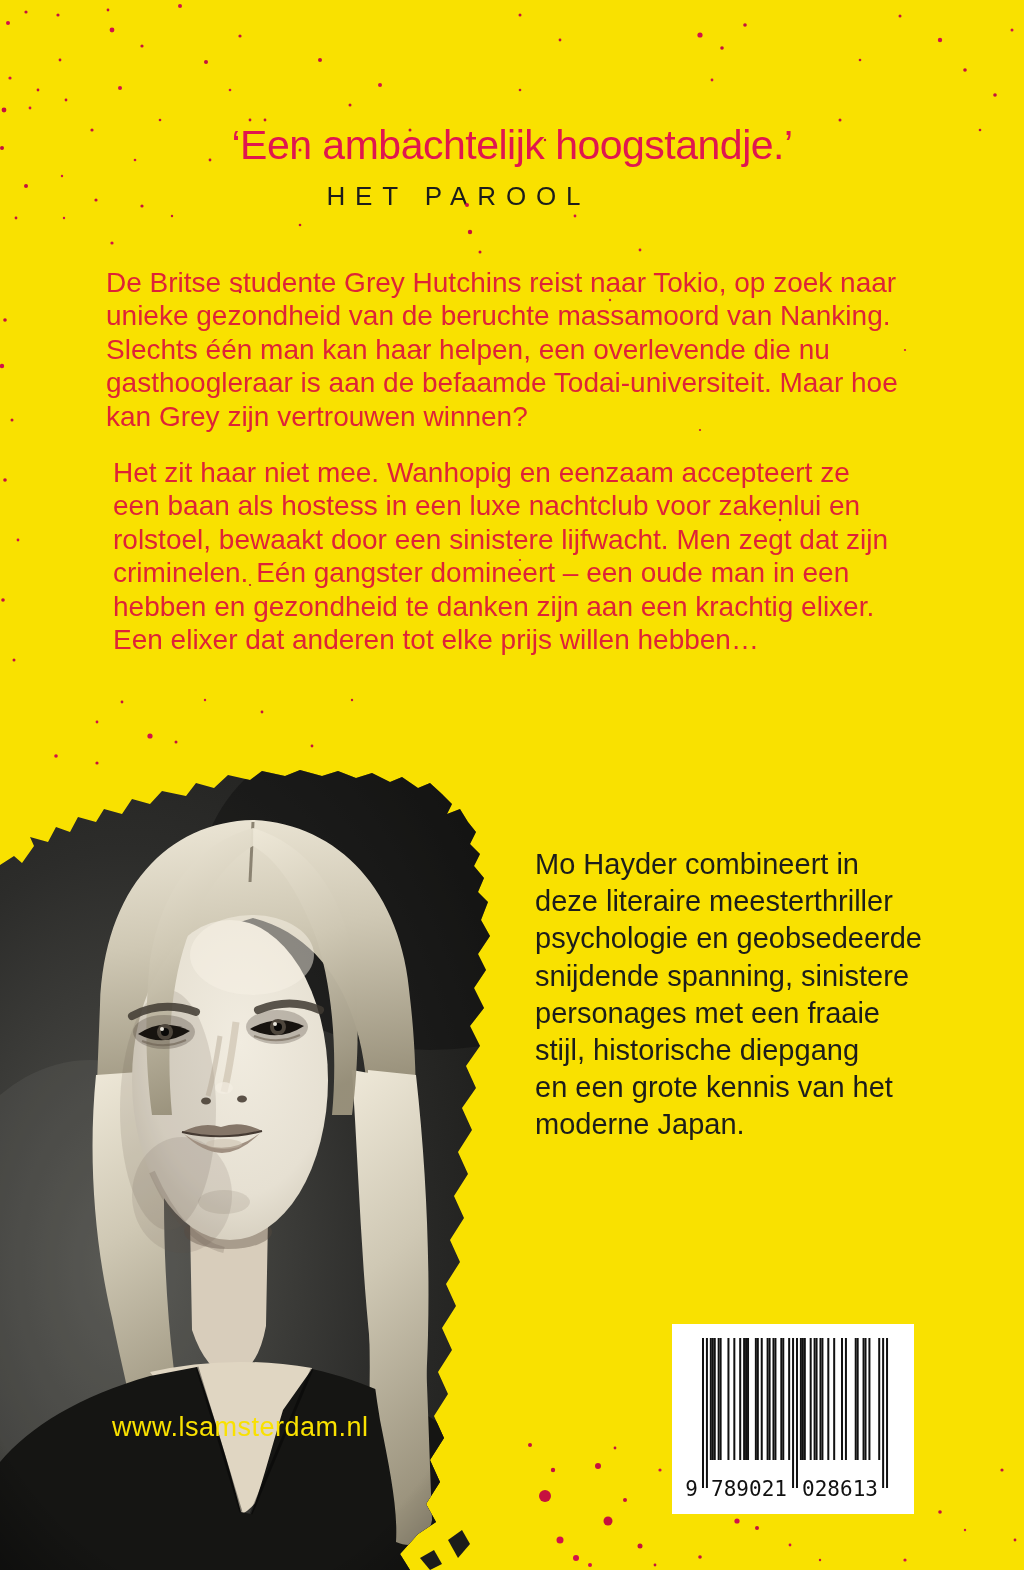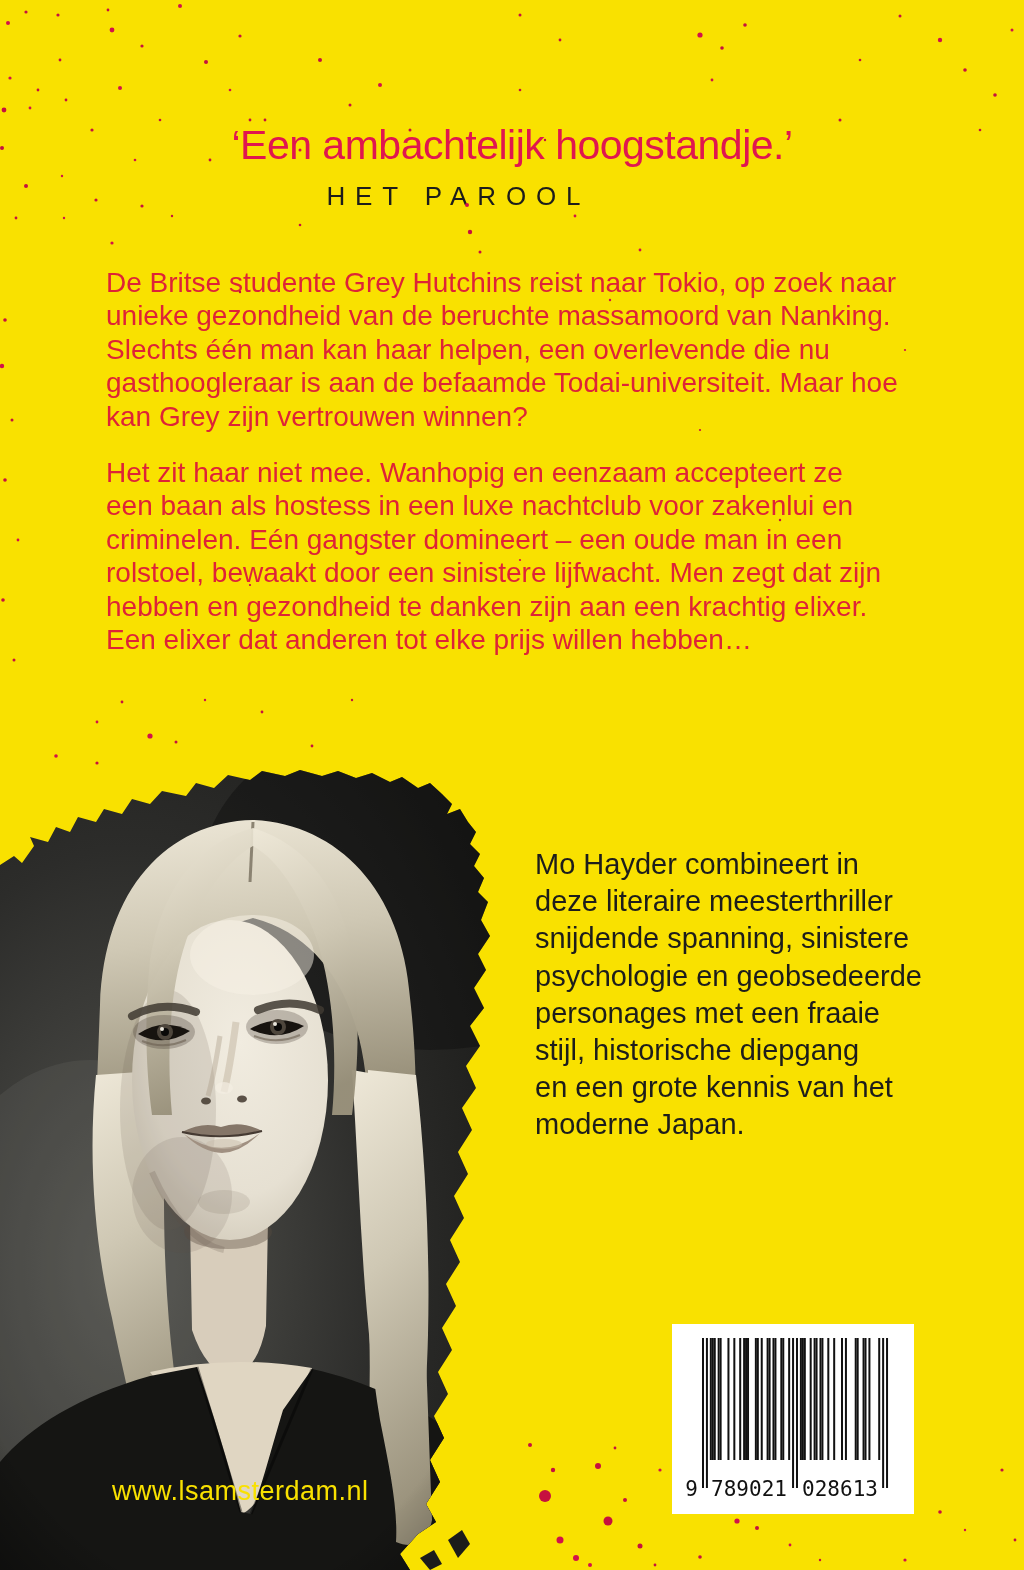--- a/index.html
+++ b/index.html
@@ -20,31 +20,31 @@
     font-size:26px;font-weight:400;letter-spacing:0.38em;text-indent:0.38em;
     color:var(--ink,#1d1d1b);
   }
   
   .para{
     left:106px;width:830px;
     color:var(--red-body,#de2337);
     font-size:28px;line-height:33.4px;white-space:nowrap;
   }
   .para-1{top:266px;}
-  .para-2{top:456px;}
+  .para-2{top:456px;margin-left:7px;}
   
   .author-note{
     left:535px;top:802px;width:420px;
     color:var(--ink,#1d1d1b);
     font-size:29px;line-height:37.2px;white-space:nowrap;margin-top:44px;
   }
   
   .photo-svg{left:0;top:770px;width:500px;height:800px;}
   .publisher-url{
-    left:112px;top:1476px;
+    left:112px;top:1412px;
     color:var(--yellow,#f9e100);
     font-size:27px;letter-spacing:0.5px;white-space:nowrap;
   }
   
   .barcode-box{
     left:672px;top:1324px;width:242px;height:190px;
     background:#ffffff;
   }
   .splatter{left:0;top:0;width:1024px;height:1570px;pointer-events:none;}
 </style>
@@ -57,22 +57,22 @@
 <div class="abs para para-1">
     <div>De Britse studente Grey Hutchins reist naar Tokio, op zoek naar</div>
     <div>unieke gezondheid van de beruchte massamoord van Nanking.</div>
     <div>Slechts één man kan haar helpen, een overlevende die nu</div>
     <div>gasthoogleraar is aan de befaamde Todai-universiteit. Maar hoe</div>
     <div>kan Grey zijn vertrouwen winnen?</div>
   </div>
 <div class="abs para para-2">
     <div>Het zit haar niet mee. Wanhopig en eenzaam accepteert ze</div>
     <div>een baan als hostess in een luxe nachtclub voor zakenlui en</div>
+    <div>rolstoel, bewaakt door een sinistere lijfwacht. Men zegt dat zijn</div>
     <div>criminelen. Eén gangster domineert – een oude man in een</div>
-    <div>rolstoel, bewaakt door een sinistere lijfwacht. Men zegt dat zijn</div>
     <div>hebben en gezondheid te danken zijn aan een krachtig elixer.</div>
     <div>Een elixer dat anderen tot elke prijs willen hebben…</div>
   </div>
 
 <svg class="abs photo-svg" viewBox="0 0 500 800">
   <defs>
     <radialGradient id="rgBG" cx="0.25" cy="0.62" r="0.95">
       <stop offset="0" stop-color="#555550"></stop>
       <stop offset="0.55" stop-color="#2c2c2a"></stop>
       <stop offset="1" stop-color="#171715"></stop>
@@ -170,22 +170,22 @@
 
   <path d="M448,770 L462,760 L470,774 L458,788 Z" fill="#1c1c1a"></path>
   <path d="M420,788 L434,780 L442,794 L430,800 Z" fill="#1c1c1a"></path>
 </svg>
 
 <div class="abs publisher-url">www.lsamsterdam.nl</div>
 
 <div class="abs author-note">
     <div>Mo Hayder combineert in</div>
     <div>deze literaire meesterthriller</div>
+    <div>psychologie en geobsedeerde</div>
     <div>snijdende spanning, sinistere</div>
-    <div>psychologie en geobsedeerde</div>
     <div>personages met een fraaie</div>
     <div>stijl, historische diepgang</div>
     <div>en een grote kennis van het</div>
     <div>moderne Japan.</div>
   </div>
 
 <div class="abs barcode-box">
   <svg id="barcode-svg" width="242" height="190" viewBox="0 0 242 190">
       <rect x="30.00" y="14" width="2.00" height="150" fill="#111111"></rect>
       <rect x="33.92" y="14" width="2.00" height="150" fill="#111111"></rect>

